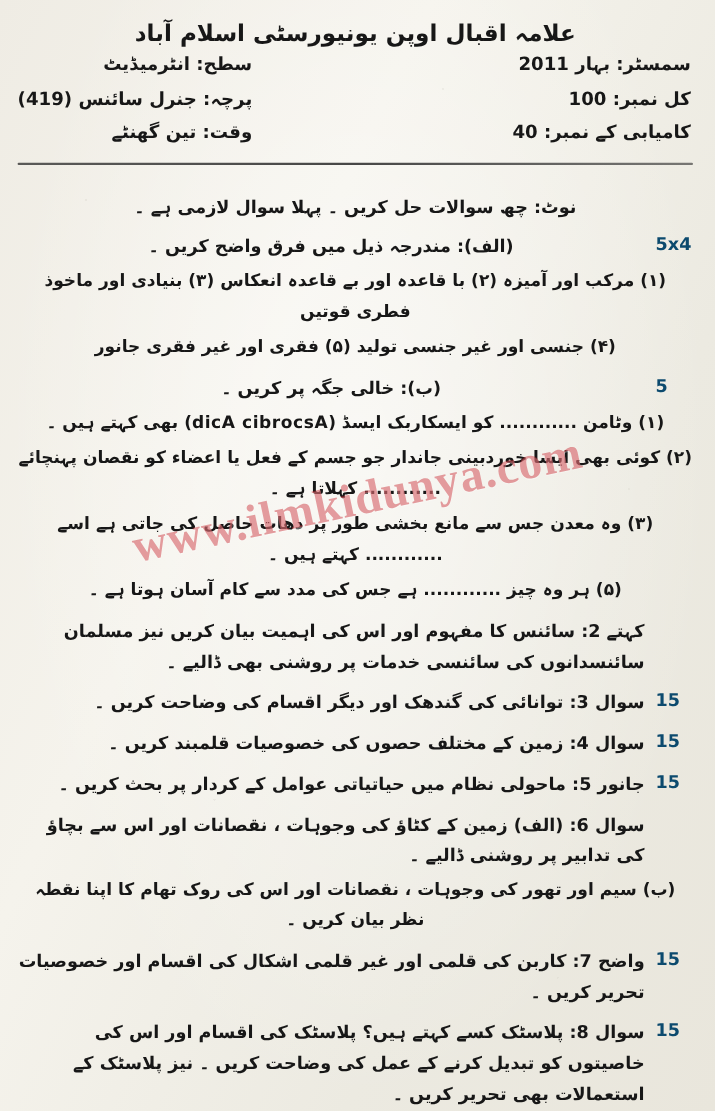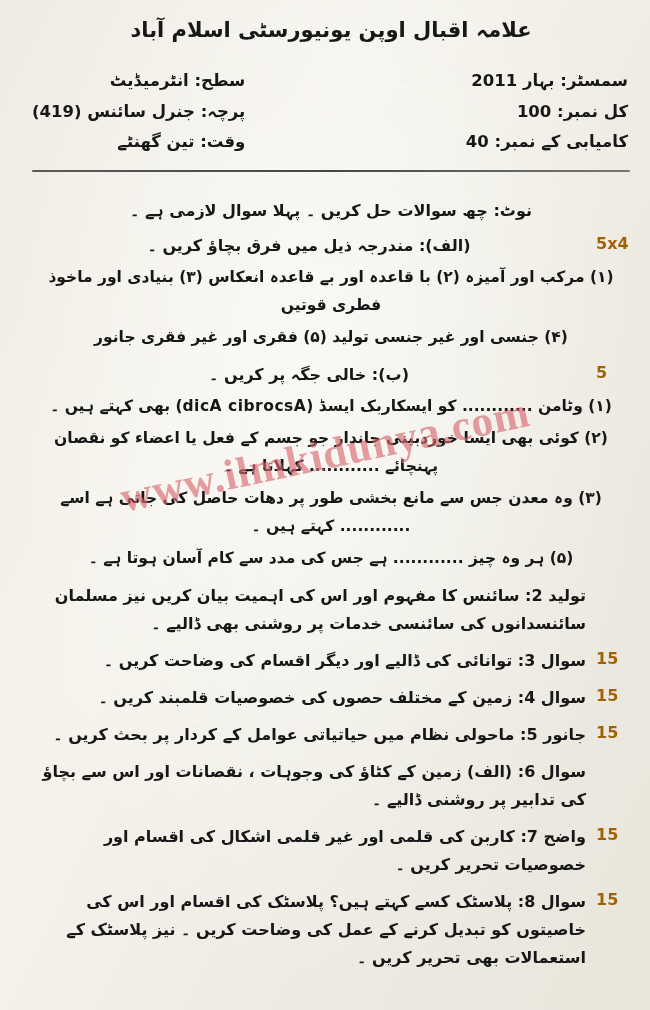--- a/index.html
+++ b/index.html
@@ -25,39 +25,39 @@
     background-image:
       radial-gradient(circle at 12% 18%, rgba(120,110,95,0.08) 0 1px, transparent 1px),
       radial-gradient(circle at 62% 8%, rgba(120,110,95,0.07) 0 1px, transparent 1px),
       radial-gradient(circle at 88% 44%, rgba(120,110,95,0.06) 0 1px, transparent 1px),
       radial-gradient(circle at 30% 72%, rgba(120,110,95,0.07) 0 1px, transparent 1px),
       radial-gradient(circle at 78% 88%, rgba(120,110,95,0.06) 0 1px, transparent 1px);
     pointer-events:none;
   }
   .sheet {
     position:absolute; inset:0;
-    padding: 10px 16px 10px 28px;
+    padding: 10px 16px 10px 12px;
     direction: rtl;
   }
   .urdu {
     font-family: "DejaVu Sans", sans-serif;
     direction: rtl;
     unicode-bidi: bidi-override;
     font-weight: 700;
     color: #171717;
   }
   .title {
     text-align: center;
     font-size: 21px;
     line-height: 1.35;
     margin-top: 6px;
     letter-spacing: 0px;
   }
   .meta {
-    margin-top: 22px;
+    margin-top: 0;
     display: flex;
     flex-direction: row-reverse;
     justify-content: space-between;
     align-items: flex-start;
     padding: 0 6px 0 4px;
   }
   .meta-col { }
   .meta-col.right { text-align: right; font-size: 16.5px; line-height: 1.85; }
   .meta-col.left  { text-align: right; font-size: 16.5px; line-height: 1.85; }
   .meta-row { white-space: nowrap; }
@@ -78,21 +78,21 @@
     display: flex;
     flex-direction: row;
     align-items: flex-start;
     justify-content: flex-start;
     gap: 10px;
   }
   .marks {
     direction: ltr;
     font-size: 16px;
     font-weight: 700;
-    color: #a16207;
+    color: #0c4a6e;
     min-width: 34px;
     text-align: left;
     padding-top: 2px;
     flex: 0 0 auto;
   }
   .q-text {
     flex: 1 1 auto;
     font-size: 16px;
     line-height: 1.75;
     text-align: right;
@@ -152,53 +152,53 @@
     </div>
   </div>
 
   <div class="rule"></div>
 
   <div class="urdu note">نوٹ: چھ سوالات حل کریں ۔ پہلا سوال لازمی ہے ۔</div>
 
   <div class="q-block">
     <div class="q-line">
       <div class="marks">5x4</div>
-      <div class="urdu q-text center">(الف): مندرجہ ذیل میں فرق بچاؤ کریں ۔</div>
+      <div class="urdu q-text center">(الف): مندرجہ ذیل میں فرق واضح کریں ۔</div>
     </div>
     <div class="urdu sub-line">(۱) مرکب اور آمیزہ    (۲) با قاعدہ اور بے قاعدہ انعکاس    (۳) بنیادی اور ماخوذ فطری قوتیں</div>
     <div class="urdu sub-line">(۴) جنسی اور غیر جنسی تولید    (۵) فقری اور غیر فقری جانور</div>
   </div>
 
   <div class="q-block">
     <div class="q-line">
       <div class="marks">5</div>
       <div class="urdu q-text center">(ب):   خالی جگہ پر کریں ۔</div>
     </div>
     <div class="urdu sub-line fill-line">(۱)    وٹامن ............ کو ایسکاربک ایسڈ (Ascorbic Acid) بھی کہتے ہیں ۔</div>
     <div class="urdu sub-line fill-line">(۲) کوئی بھی ایسا خوردبینی جاندار جو جسم کے فعل یا اعضاء کو نقصان پہنچائے ............ کہلاتا ہے ۔</div>
     <div class="urdu sub-line fill-line">(۳) وہ معدن جس سے مانع بخشی طور پر دھات حاصل کی جاتی ہے اسے ............ کہتے ہیں ۔</div>
     <div class="urdu sub-line fill-line">(۵) ہر وہ چیز ............ ہے جس کی مدد سے کام آسان ہوتا ہے ۔</div>
   </div>
 
   <div class="q-block">
     <div class="q-line">
       <div class="marks"></div>
       <div class="urdu q-text">
-        <span>تولید 2:</span>
+        <span>کہتے 2:</span>
         <span>سائنس کا مفہوم اور اس کی اہمیت بیان کریں نیز مسلمان سائنسدانوں کی سائنسی خدمات پر روشنی بھی ڈالیے ۔</span>
       </div>
     </div>
   </div>
 
   <div class="q-block">
     <div class="q-line">
       <div class="marks">15</div>
       <div class="urdu q-text">
         <span>سوال 3:</span>
-        <span>توانائی کی ڈالیے اور دیگر اقسام کی وضاحت کریں ۔</span>
+        <span>توانائی کی گندھک اور دیگر اقسام کی وضاحت کریں ۔</span>
       </div>
     </div>
   </div>
 
   <div class="q-block">
     <div class="q-line">
       <div class="marks">15</div>
       <div class="urdu q-text">
         <span>سوال 4:</span>
         <span>زمین کے مختلف حصوں کی خصوصیات قلمبند کریں ۔</span>
@@ -217,20 +217,21 @@
   </div>
 
   <div class="q-block">
     <div class="q-line">
       <div class="marks"></div>
       <div class="urdu q-text">
         <span>سوال 6:</span>
         <span>(الف) زمین کے کٹاؤ کی وجوہات ، نقصانات اور اس سے بچاؤ کی تدابیر پر روشنی ڈالیے ۔</span>
       </div>
     </div>
+    <div class="urdu sub-line">(ب) سیم اور تھور کی وجوہات ، نقصانات اور اس کی روک تھام کا اپنا نقطہ نظر بیان کریں ۔</div>
   </div>
 
   <div class="q-block">
     <div class="q-line">
       <div class="marks">15</div>
       <div class="urdu q-text">
         <span>واضح 7:</span>
         <span>کاربن کی قلمی اور غیر قلمی اشکال کی اقسام اور خصوصیات تحریر کریں ۔</span>
       </div>
     </div>

